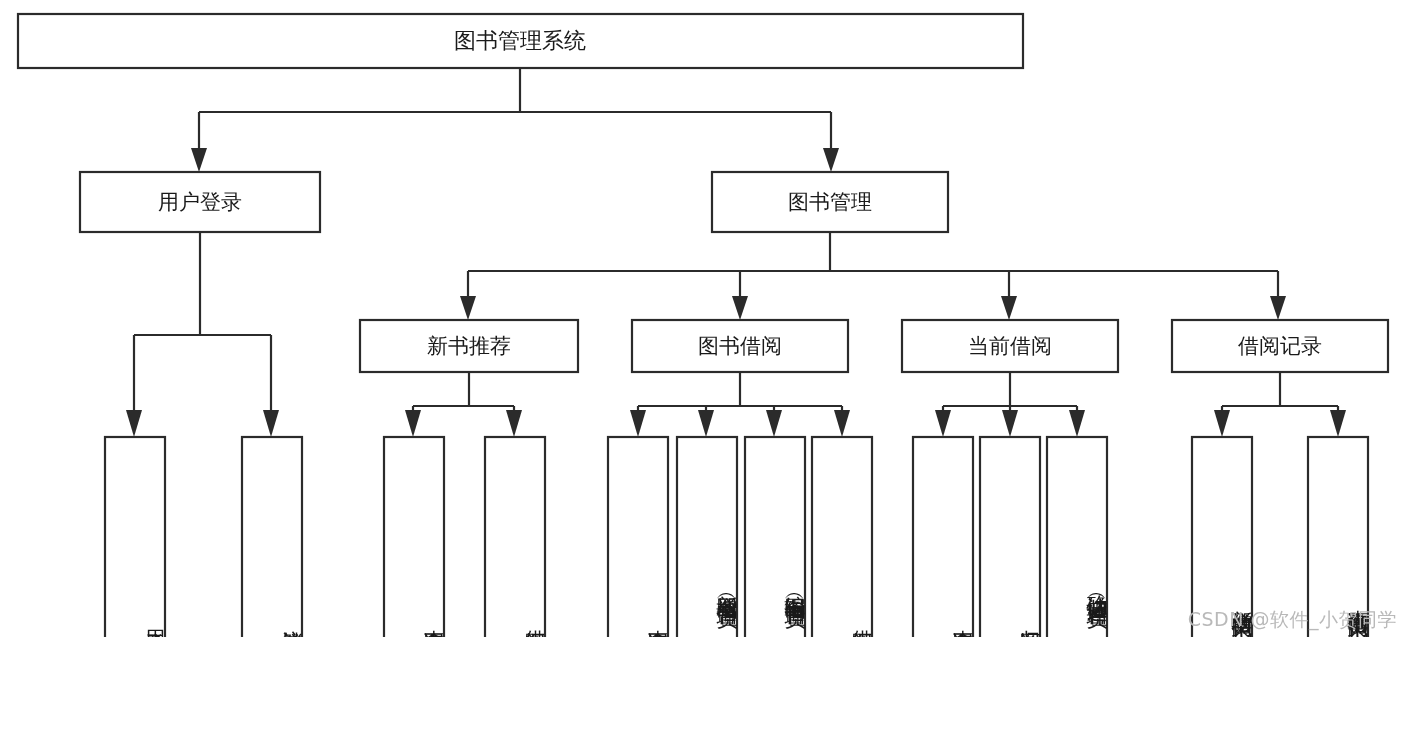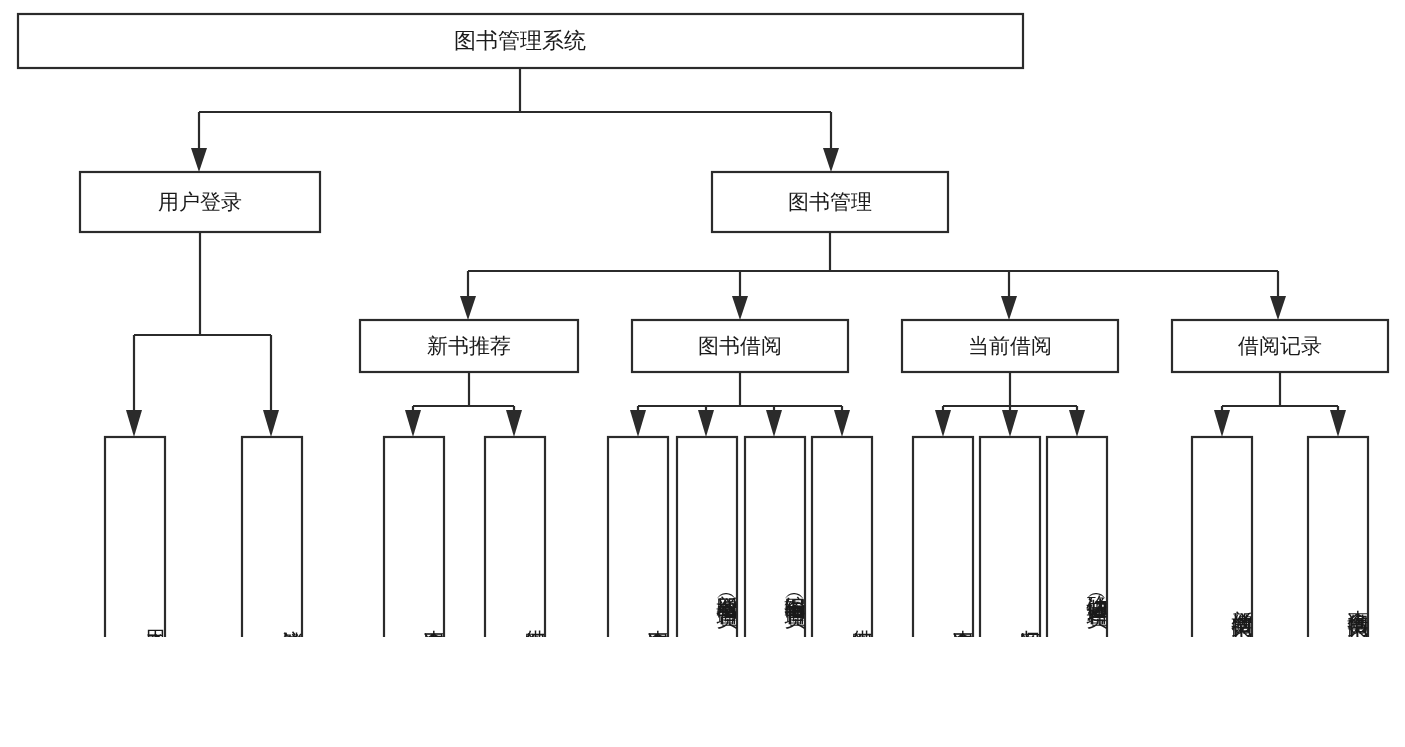--- a/index.html
+++ b/index.html
@@ -222,14 +222,15 @@
   <div class="leaf-text" style="left:745px; top:443px; width:60px; height:288px;">编辑图书（管理员）</div>
   <div class="leaf-text" style="left:812px; top:503px; width:60px; height:228px;">借阅图书</div>
 
   <div class="leaf-text" style="left:913px; top:503px; width:60px; height:228px;">查询图书</div>
   <div class="leaf-text" style="left:980px; top:503px; width:60px; height:228px;">归还图书</div>
   <div class="leaf-text" style="left:1047px; top:443px; width:60px; height:288px;">确认归还（管理员）</div>
 
   <div class="leaf-text" style="left:1192px; top:470px; width:60px; height:258px;">新增借阅记录</div>
   <div class="leaf-text" style="left:1308px; top:470px; width:60px; height:258px;">查询借阅记录</div>
 
+  <div class="watermark">CSDN @软件_小贺同学</div>
 
 </div>
 
 </body></html>

